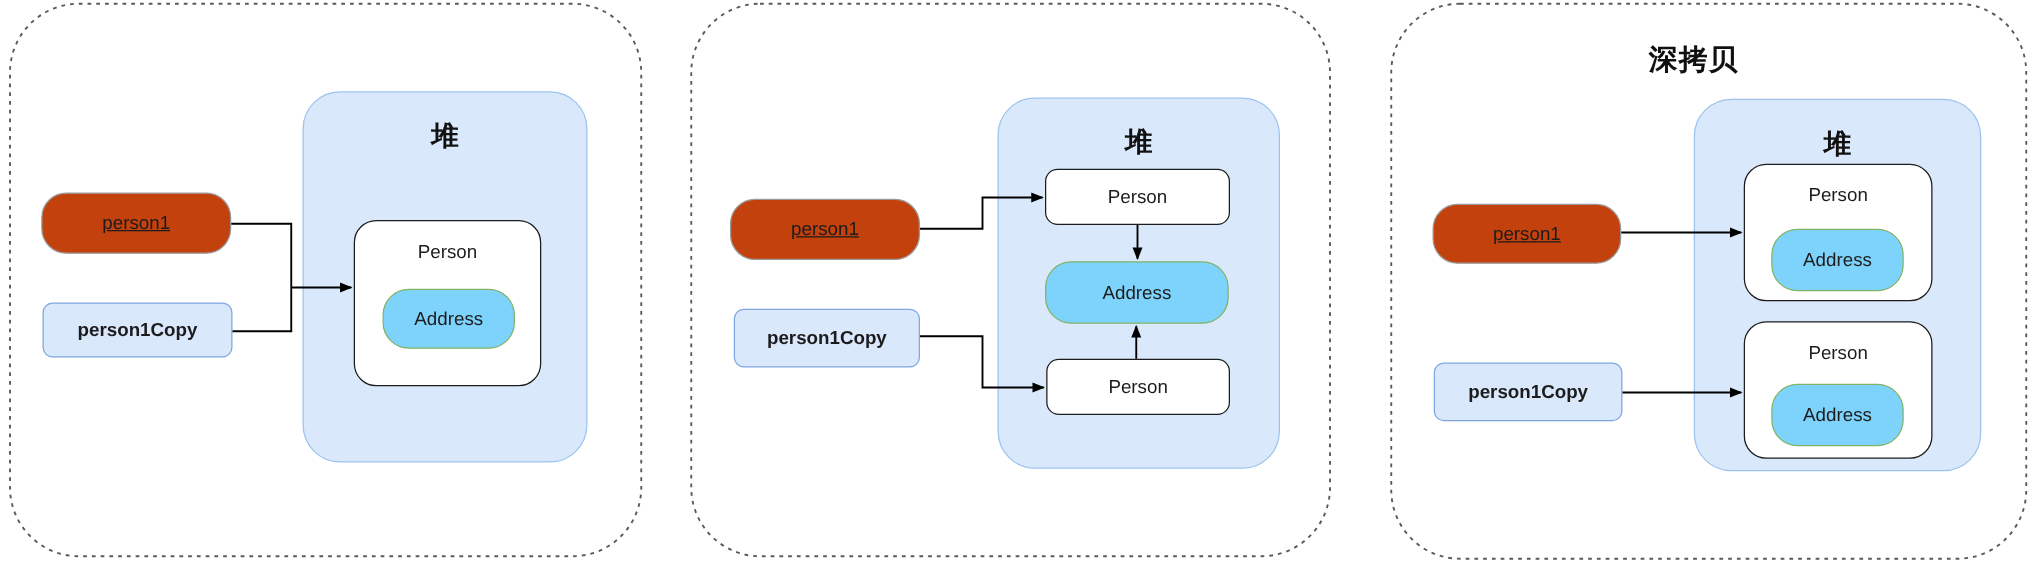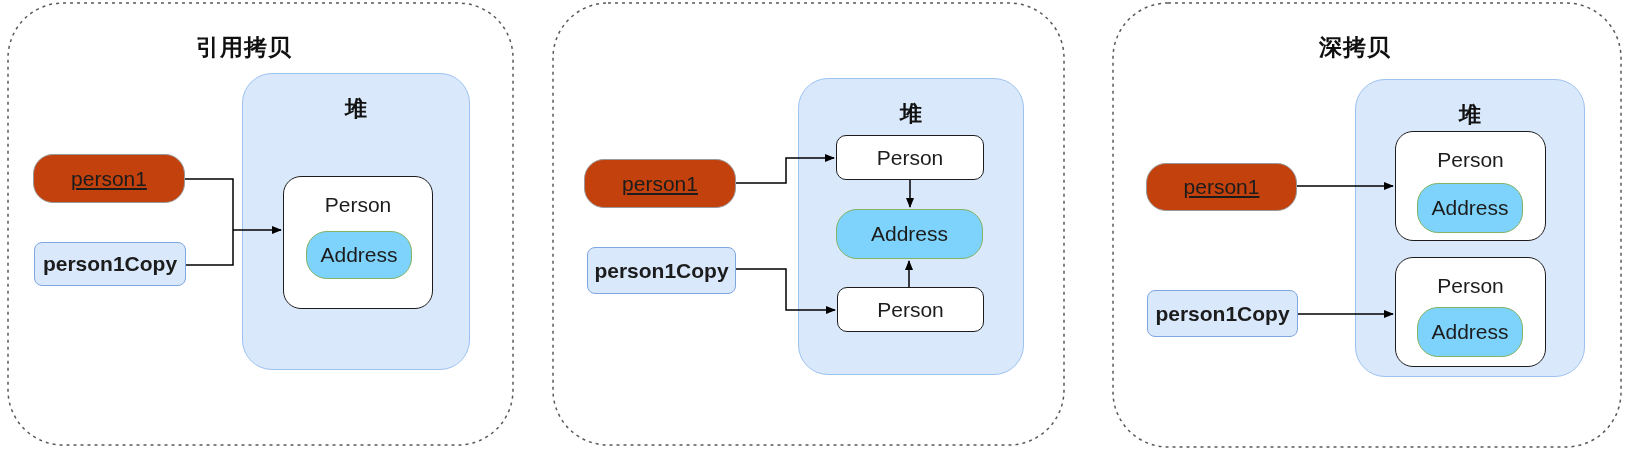--- a/index.html
+++ b/index.html
@@ -8,41 +8,40 @@
     font-family:"Liberation Sans","DejaVu Sans",sans-serif; background:#ffffff;
   }
   .overlay { position:absolute; left:0; top:0; width:1625px; height:451px; pointer-events:none; }
   .title {
     position:absolute; width:220px; text-align:center;
     font-size:23px; font-weight:700; color:#101010; letter-spacing:1px;
   }
   .box {
     position:absolute; box-sizing:border-box;
     display:flex; align-items:center; justify-content:center;
-    font-size:21px; color:#1c1c1c; white-space:nowrap;
+    font-size:15px; color:#1c1c1c; white-space:nowrap;
   }
   .var-plain { background:#c2410c; border:1px solid #999999; border-radius:20px;text-decoration:underline; }
   .var-copy  { background:#dae8fc; border:1px solid #7ea6e0; border-radius:8px;font-weight:bold; }
   .heap {
     background:#dae8fc; border:1px solid #9cc3f0; border-radius:30px;
     align-items:flex-start; font-size:22px; font-weight:700; color:#111111;
   }
   .heap .heap-label { margin-top:20px; }
   .obj { background:#ffffff; border:1.5px solid #1c1c1c; }
   .obj.big { border-radius:18px; align-items:flex-start; }
   .obj.big .obj-label { margin-top:16px; }
   .obj.small { border-radius:10px; }
   .addr { background:#7dd3fc; border:1px solid #82b366; border-radius:21px; }
 </style>
 </head>
 <body>
 
 <div class="canvas">
 
-  <div class="title" style="left:134px; top:32px;">引用拷贝</div>
 
   <div class="box var-plain" style="left:33px; top:154px; width:152px; height:49px;">
     <span>person1</span>
   </div>
   <div class="box var-copy" style="left:34px; top:242px; width:152px; height:44px;">
     <span>person1Copy</span>
   </div>
 
   <div class="box heap" style="left:242px; top:73px; width:228px; height:297px;">
     <span class="heap-label">堆</span>

